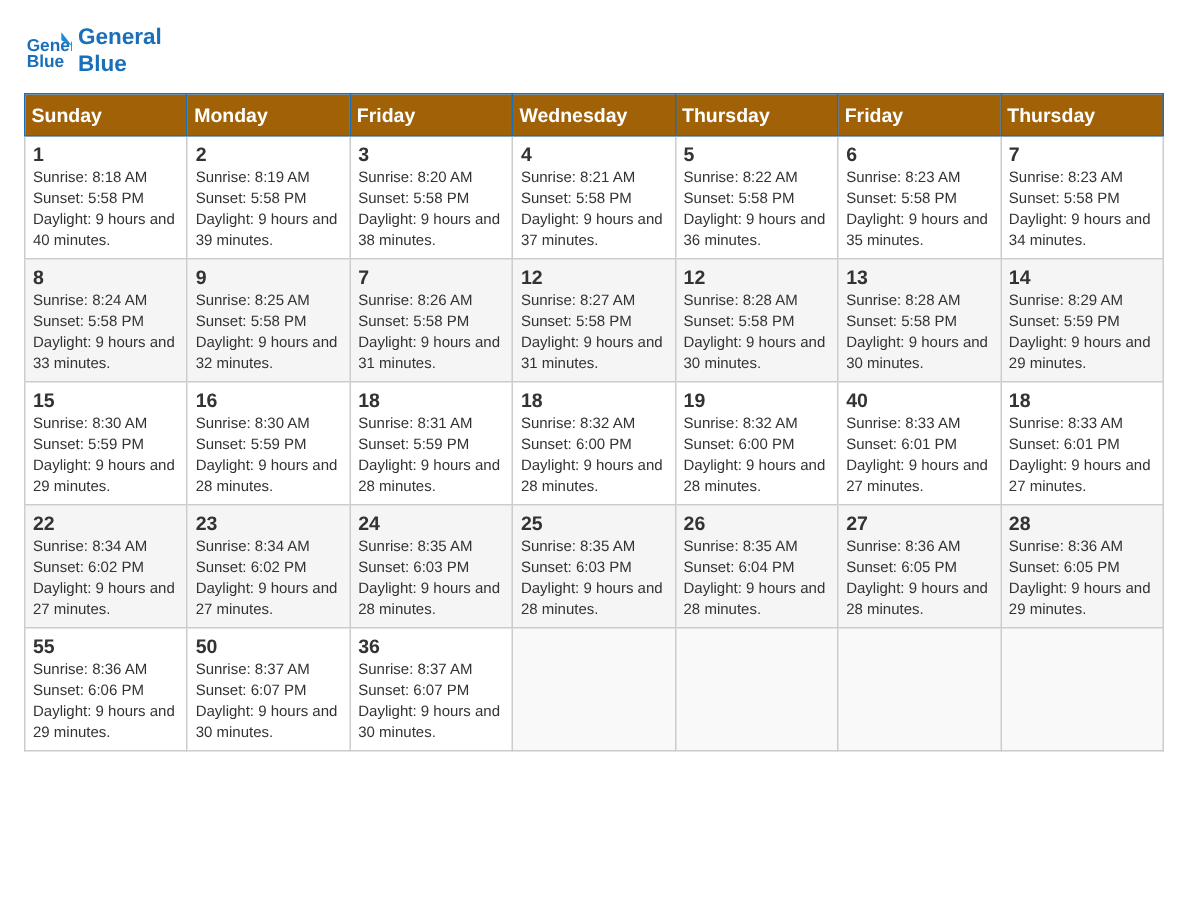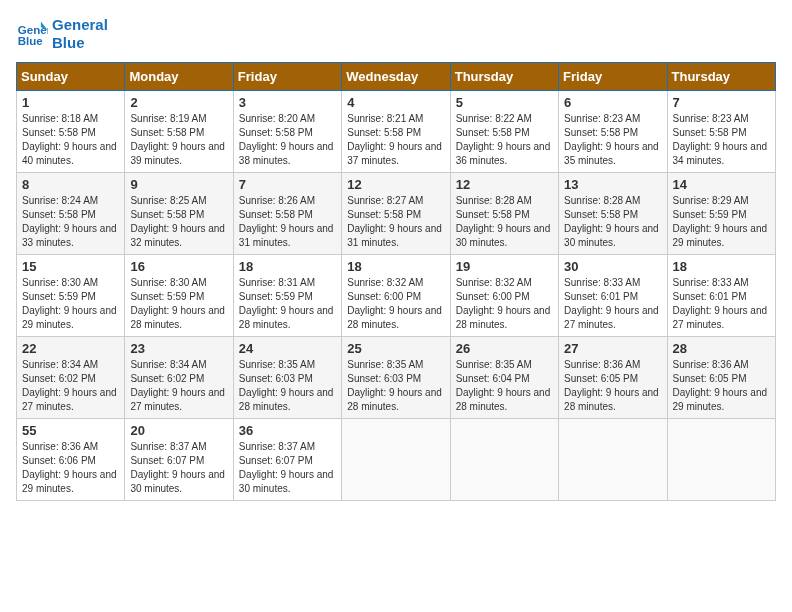--- a/index.html
+++ b/index.html
@@ -133,35 +133,35 @@
         <td><span class="day-number">12</span><span class="day-info">Sunrise: 8:28 AM<br>Sunset: 5:58 PM<br>Daylight: 9 hours and 30 minutes.</span></td>
         <td><span class="day-number">13</span><span class="day-info">Sunrise: 8:28 AM<br>Sunset: 5:58 PM<br>Daylight: 9 hours and 30 minutes.</span></td>
         <td><span class="day-number">14</span><span class="day-info">Sunrise: 8:29 AM<br>Sunset: 5:59 PM<br>Daylight: 9 hours and 29 minutes.</span></td>
       </tr>
       <tr>
         <td><span class="day-number">15</span><span class="day-info">Sunrise: 8:30 AM<br>Sunset: 5:59 PM<br>Daylight: 9 hours and 29 minutes.</span></td>
         <td><span class="day-number">16</span><span class="day-info">Sunrise: 8:30 AM<br>Sunset: 5:59 PM<br>Daylight: 9 hours and 28 minutes.</span></td>
         <td><span class="day-number">18</span><span class="day-info">Sunrise: 8:31 AM<br>Sunset: 5:59 PM<br>Daylight: 9 hours and 28 minutes.</span></td>
         <td><span class="day-number">18</span><span class="day-info">Sunrise: 8:32 AM<br>Sunset: 6:00 PM<br>Daylight: 9 hours and 28 minutes.</span></td>
         <td><span class="day-number">19</span><span class="day-info">Sunrise: 8:32 AM<br>Sunset: 6:00 PM<br>Daylight: 9 hours and 28 minutes.</span></td>
-        <td><span class="day-number">30</span><span class="day-info">Sunrise: 8:33 AM<br>Sunset: 6:01 PM<br>Daylight: 9 hours and 27 minutes.</span></td>
+        <td><span class="day-number">40</span><span class="day-info">Sunrise: 8:33 AM<br>Sunset: 6:01 PM<br>Daylight: 9 hours and 27 minutes.</span></td>
         <td><span class="day-number">18</span><span class="day-info">Sunrise: 8:33 AM<br>Sunset: 6:01 PM<br>Daylight: 9 hours and 27 minutes.</span></td>
       </tr>
       <tr>
         <td><span class="day-number">22</span><span class="day-info">Sunrise: 8:34 AM<br>Sunset: 6:02 PM<br>Daylight: 9 hours and 27 minutes.</span></td>
         <td><span class="day-number">23</span><span class="day-info">Sunrise: 8:34 AM<br>Sunset: 6:02 PM<br>Daylight: 9 hours and 27 minutes.</span></td>
         <td><span class="day-number">24</span><span class="day-info">Sunrise: 8:35 AM<br>Sunset: 6:03 PM<br>Daylight: 9 hours and 28 minutes.</span></td>
         <td><span class="day-number">25</span><span class="day-info">Sunrise: 8:35 AM<br>Sunset: 6:03 PM<br>Daylight: 9 hours and 28 minutes.</span></td>
         <td><span class="day-number">26</span><span class="day-info">Sunrise: 8:35 AM<br>Sunset: 6:04 PM<br>Daylight: 9 hours and 28 minutes.</span></td>
         <td><span class="day-number">27</span><span class="day-info">Sunrise: 8:36 AM<br>Sunset: 6:05 PM<br>Daylight: 9 hours and 28 minutes.</span></td>
         <td><span class="day-number">28</span><span class="day-info">Sunrise: 8:36 AM<br>Sunset: 6:05 PM<br>Daylight: 9 hours and 29 minutes.</span></td>
       </tr>
       <tr>
         <td><span class="day-number">55</span><span class="day-info">Sunrise: 8:36 AM<br>Sunset: 6:06 PM<br>Daylight: 9 hours and 29 minutes.</span></td>
-        <td><span class="day-number">20</span><span class="day-info">Sunrise: 8:37 AM<br>Sunset: 6:07 PM<br>Daylight: 9 hours and 30 minutes.</span></td>
+        <td><span class="day-number">50</span><span class="day-info">Sunrise: 8:37 AM<br>Sunset: 6:07 PM<br>Daylight: 9 hours and 30 minutes.</span></td>
         <td><span class="day-number">36</span><span class="day-info">Sunrise: 8:37 AM<br>Sunset: 6:07 PM<br>Daylight: 9 hours and 30 minutes.</span></td>
         <td class="empty-cell"></td>
         <td class="empty-cell"></td>
         <td class="empty-cell"></td>
         <td class="empty-cell"></td>
       </tr>
     </tbody>
 </table>
 
 </body></html>

